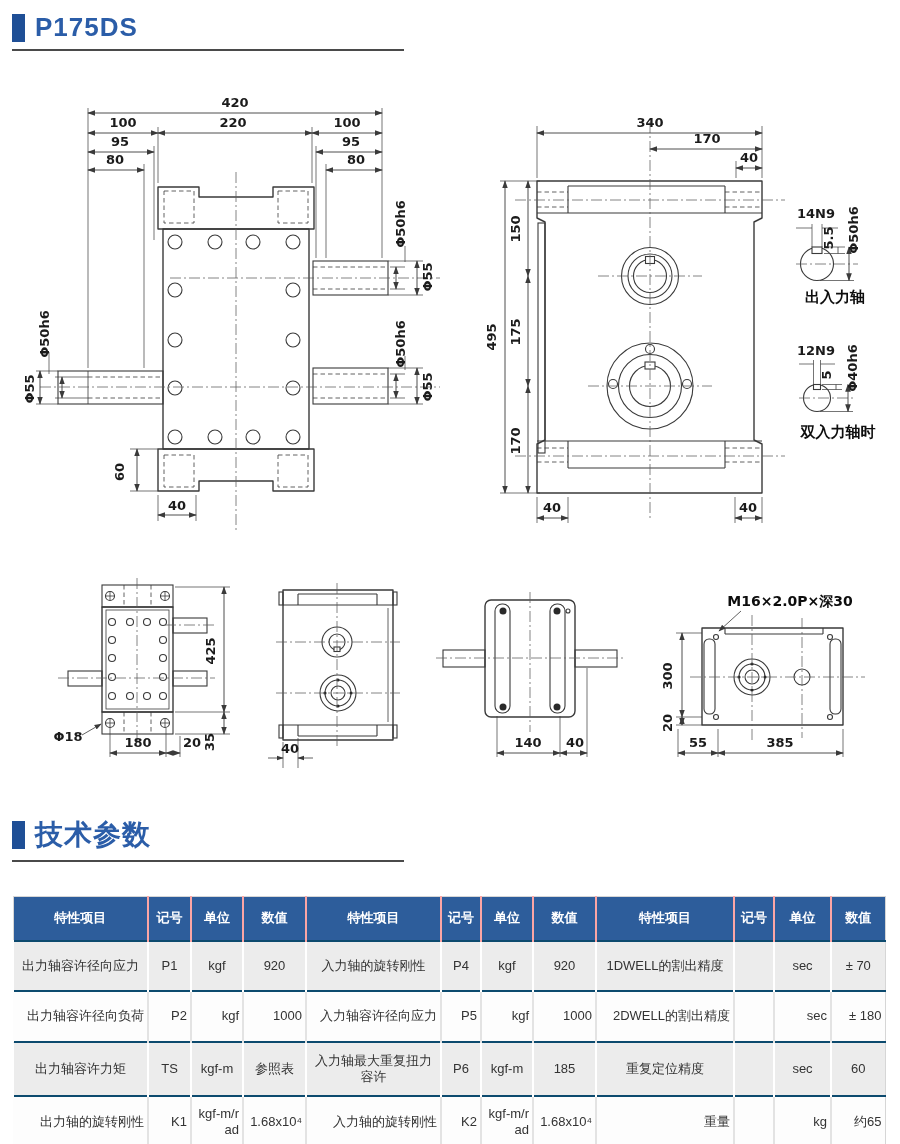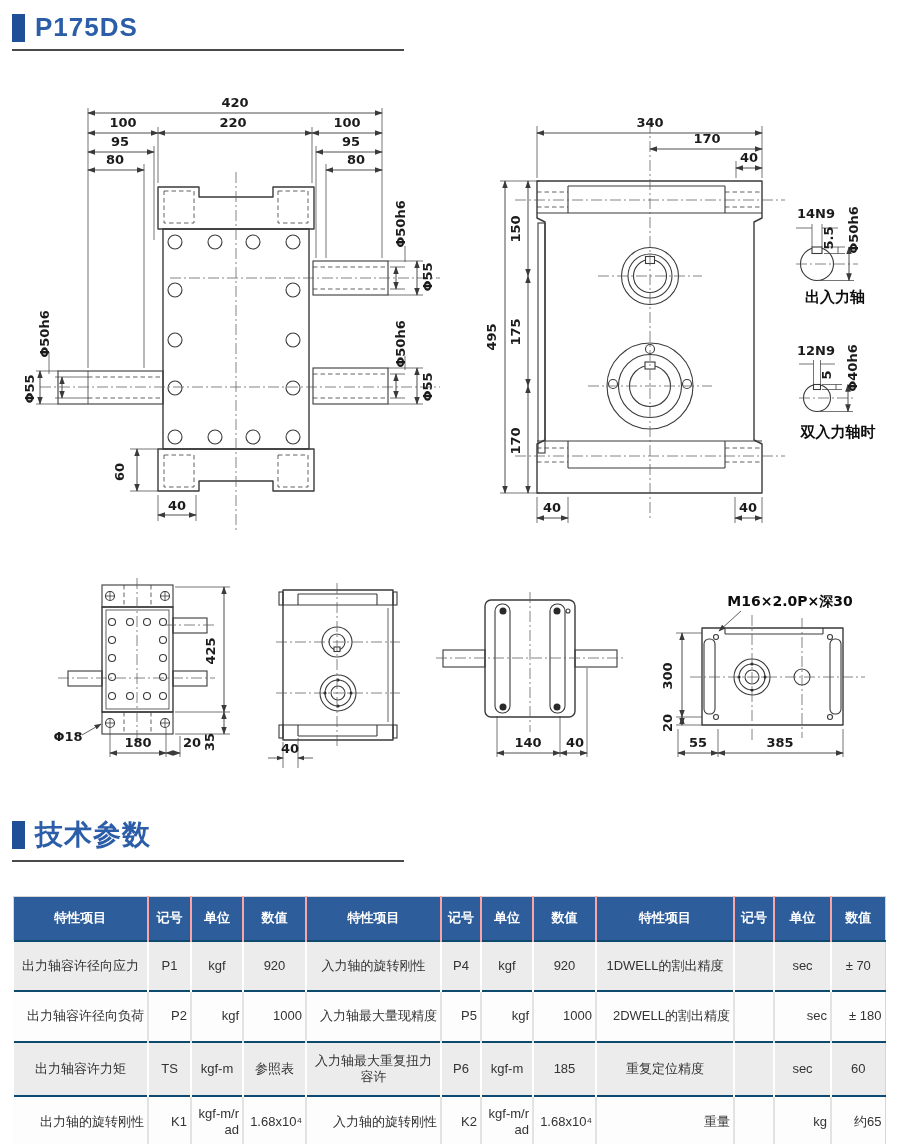--- a/index.html
+++ b/index.html
@@ -492,21 +492,21 @@
         <td>1DWELL的割出精度</td>
         <td></td>
         <td>sec</td>
         <td>± 70</td>
       </tr>
       <tr class="w r2">
         <td>出力轴容许径向负荷</td>
         <td>P2</td>
         <td>kgf</td>
         <td>1000</td>
-        <td>入力轴最大量现精度</td>
+        <td>入力轴容许径向应力</td>
         <td>P5</td>
         <td>kgf</td>
         <td>1000</td>
         <td>2DWELL的割出精度</td>
         <td></td>
         <td>sec</td>
         <td>± 180</td>
       </tr>
       <tr class="g r3">
         <td>出力轴容许力矩</td>

